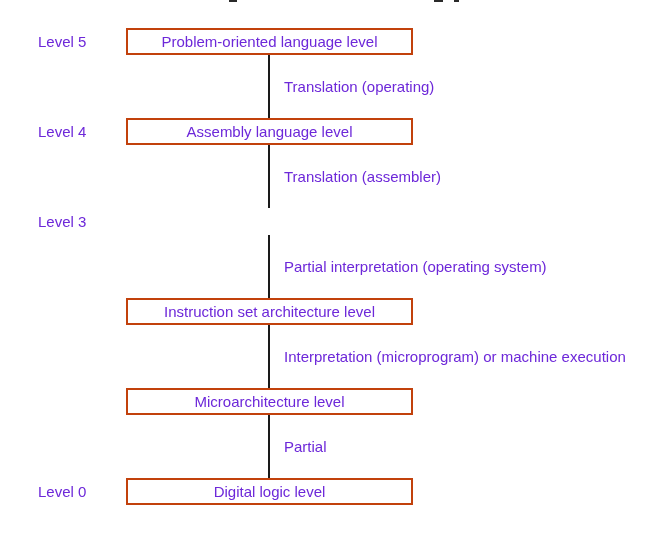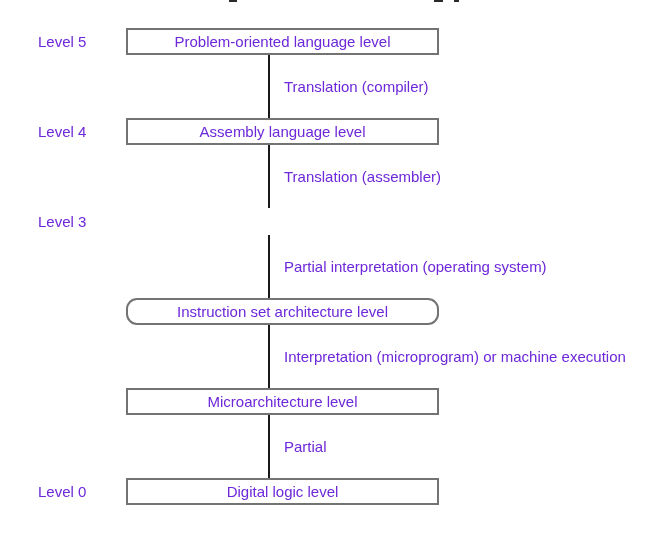--- a/index.html
+++ b/index.html
@@ -22,23 +22,23 @@
     width: 80px;
     height: 27px;
     display: flex;
     align-items: center;
     font-size: 15px;
     white-space: nowrap;
   }
   .level-box {
     position: absolute;
     left: 126px;
-    width: 313px;
+    width: 287px;
     height: 27px;
-    border: 2px solid #737373;
+    border: 2px solid #c2410c;
     box-sizing: border-box;
     background: #ffffff;
     display: flex;
     align-items: center;
     justify-content: center;
     font-size: 15px;
     white-space: nowrap;
   }
   .connector {
     position: absolute;
@@ -59,21 +59,21 @@
   .top-fragment {
     position: absolute;
     top: 0;
     height: 2px;
     background: #2a2a2a;
   }
   
   .row-0 .level-label, .box-0 { top: 28px; }
   .box-1 { top: 118px; }
   .box-2 { top: 208px; }
-  .box-3 { top: 298px; border-radius: 11px; }
+  .box-3 { top: 298px; }
   .box-4 { top: 388px; }
   .box-5 { top: 478px; }
   .lbl-0 { top: 28px; }
   .lbl-1 { top: 118px; }
   .lbl-2 { top: 208px; }
   .lbl-3 { top: 298px; }
   .lbl-4 { top: 388px; }
   .lbl-5 { top: 478px; }
   .con-0, .edge-0 { top: 55px; }
   .con-1, .edge-1 { top: 145px; }
@@ -100,19 +100,19 @@
   <div class="level-box box-3">Instruction set architecture level</div>
   <div class="level-box box-4">Microarchitecture level</div>
   <div class="level-box box-5">Digital logic level</div>
 
   <div class="connector con-0"></div>
   <div class="connector con-1"></div>
   <div class="connector con-2"></div>
   <div class="connector con-3"></div>
   <div class="connector con-4"></div>
 
-  <div class="edge-label edge-0">Translation (compiler)</div>
+  <div class="edge-label edge-0">Translation (operating)</div>
   <div class="edge-label edge-1">Translation (assembler)</div>
   <div class="edge-label edge-2">Partial interpretation (operating system)</div>
   <div class="edge-label edge-3">Interpretation (microprogram) or machine execution</div>
   <div class="edge-label edge-4">Partial</div>
 
 </div>
 
 </body></html>

